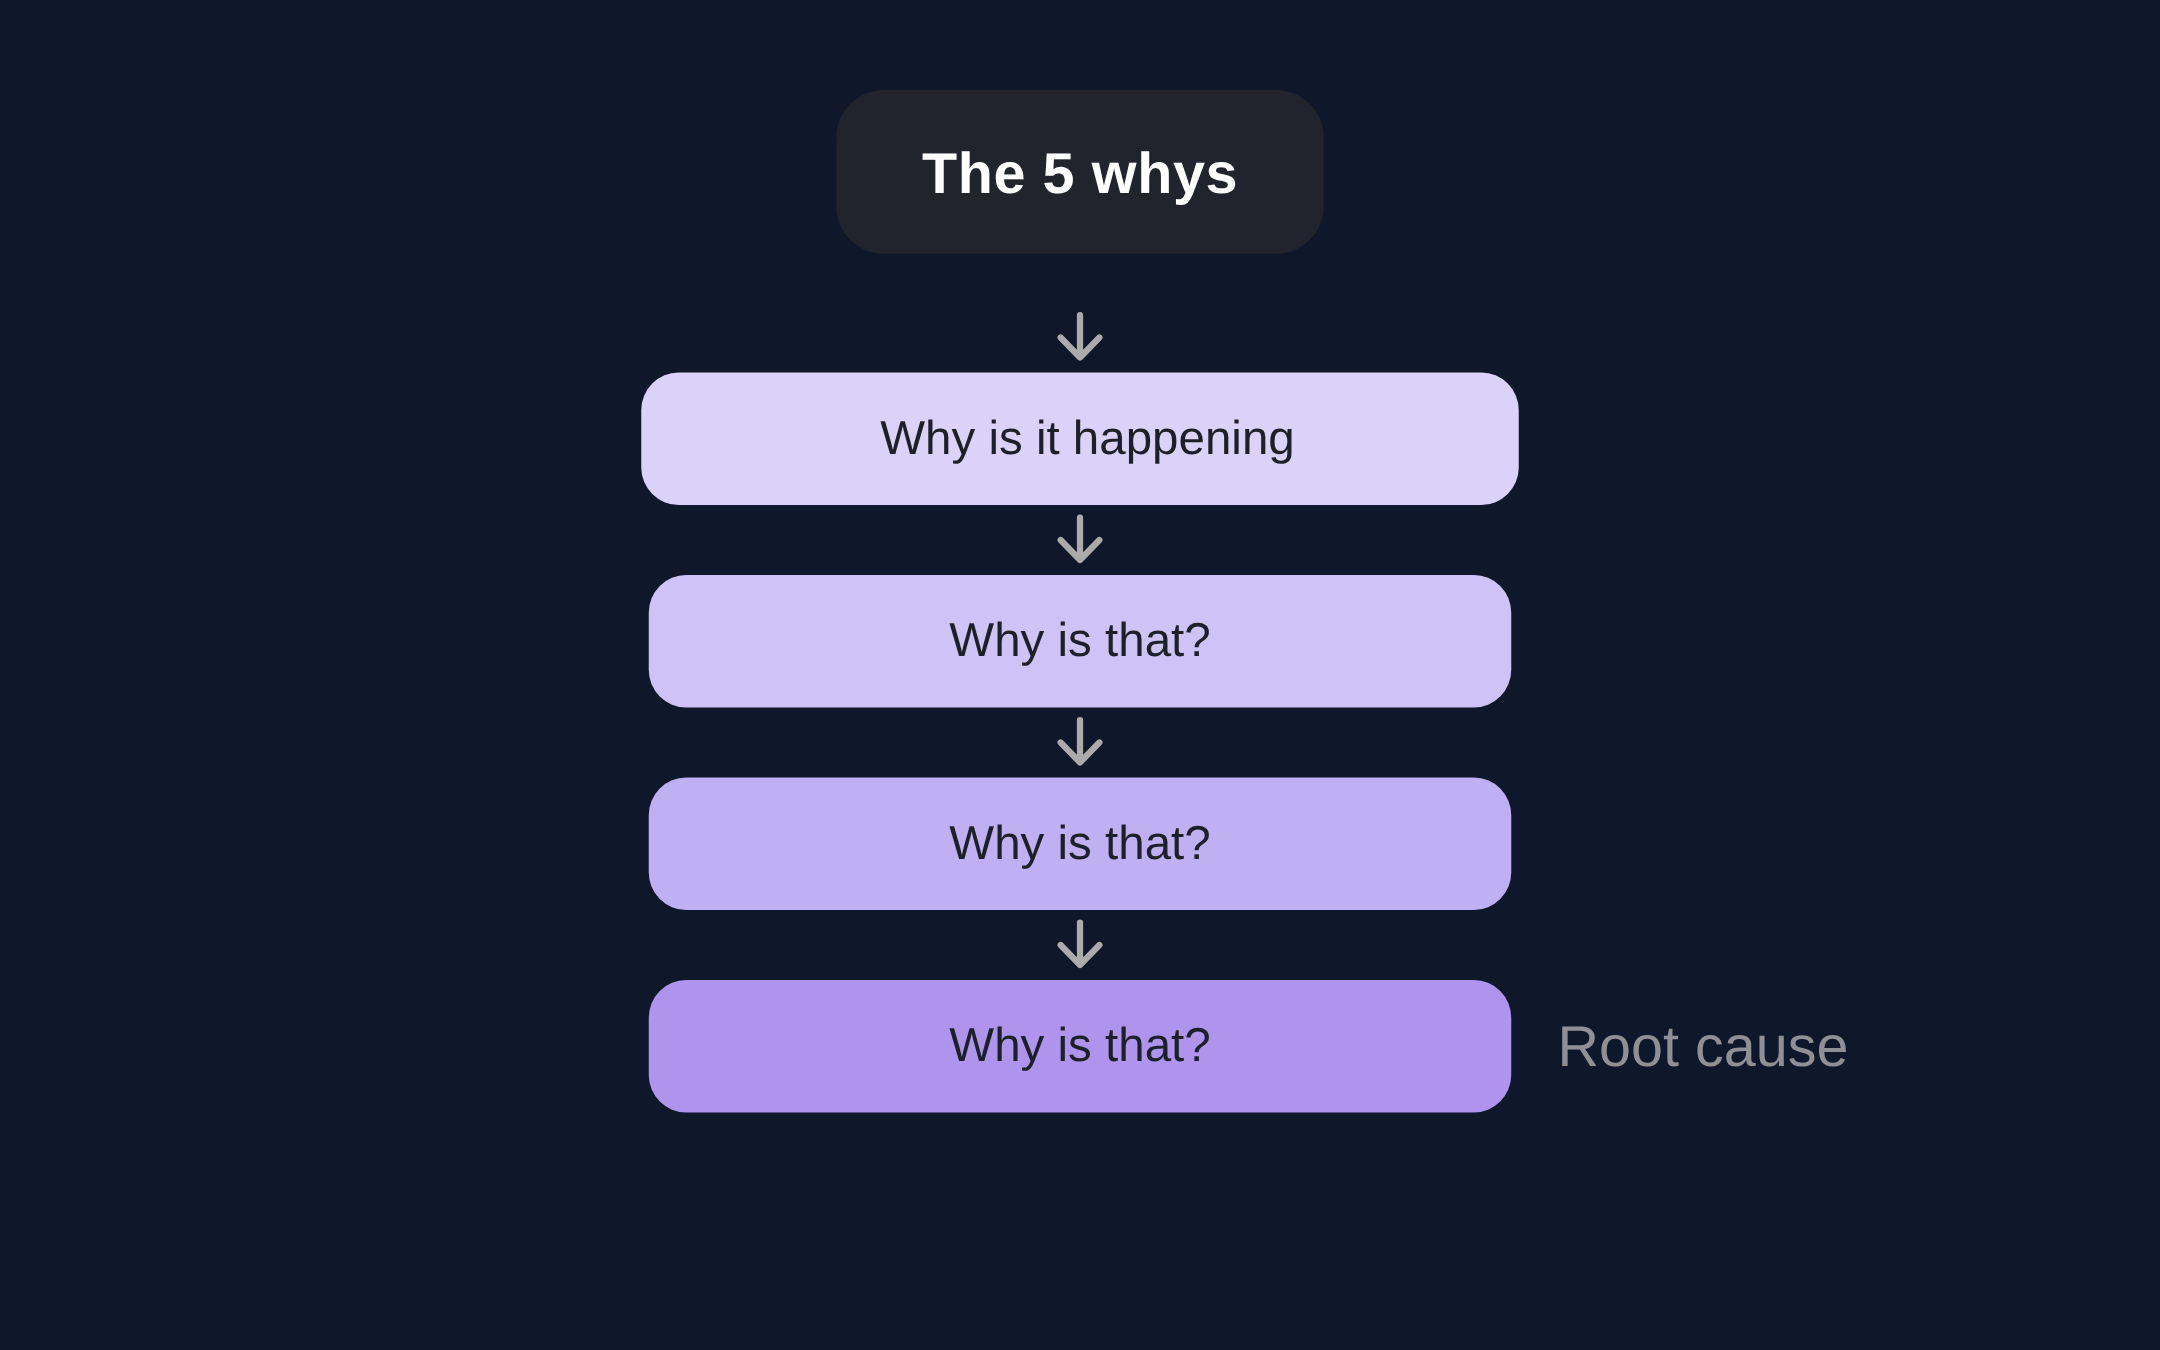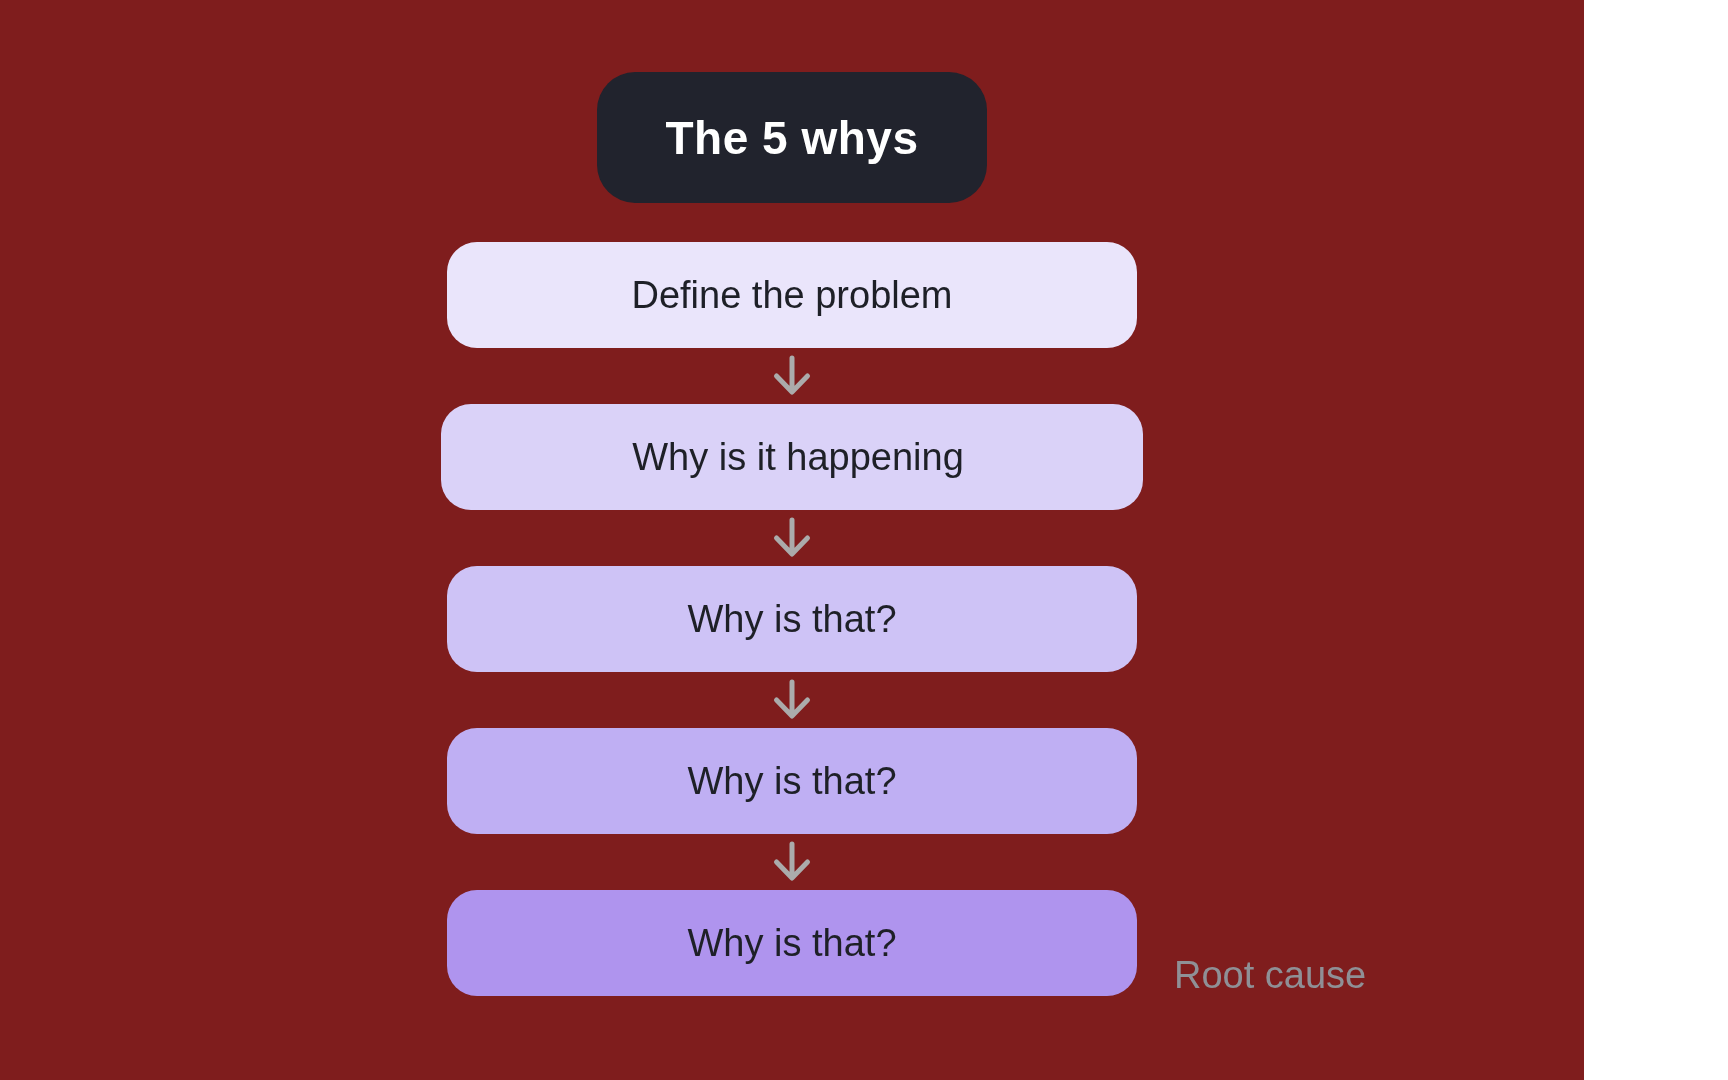--- a/index.html
+++ b/index.html
@@ -2,25 +2,25 @@
 <html><head>
 <meta charset="utf-8">
 <style>
   html, body {
     margin: 0;
     padding: 0;
     background: #FFFFFF;
   }
   .canvas {
     position: relative;
-    width: 1584px;
+    width: 1728px;
     height: 1080px;
     overflow: hidden;
     font-family: "Liberation Sans", "DejaVu Sans", sans-serif;
-    background: #7f1d1d;
+    background: #0f172a;
   }
   .flow {
     position: absolute;
     left: 50%;
     top: 72px;
     transform: translateX(-50%);
     display: flex;
     flex-direction: column;
     align-items: center;
   }
@@ -59,34 +59,32 @@
   }
   .last-row {
     position: relative;
   }
   .annotation {
     position: absolute;
     left: calc(100% + 37px);
     top: 50%;
     transform: translateY(-50%);
     white-space: nowrap;
-    font-size: 38px;
+    font-size: 46px;
     font-weight: 400;
-    margin-top: 32px;
   }
 </style>
 </head>
 <body>
 
 <div class="canvas">
   <div class="flow">
 
     <div class="title-pill" style="background-color: rgb(33, 35, 45); color: rgb(255, 255, 255);">The 5 whys</div>
 
-    <div class="step" style="background-color: rgb(234, 229, 251); color: rgb(30, 32, 39);">Define the problem</div>
 
     <div class="arrow-wrap">
       <svg width="40" height="42" viewBox="0 0 40 42" fill="none" stroke="currentColor" stroke-width="5" stroke-linecap="round" stroke-linejoin="round" style="color: rgb(171, 171, 171);">
         <path d="M20 3 V35 M4.5 21 L20 37 L35.5 21"></path>
       </svg>
     </div>
 
     <div class="step" style="background-color: rgb(218, 210, 248); color: rgb(30, 32, 39); padding-left: 12px;">Why is it happening</div>
 
     <div class="arrow-wrap">

